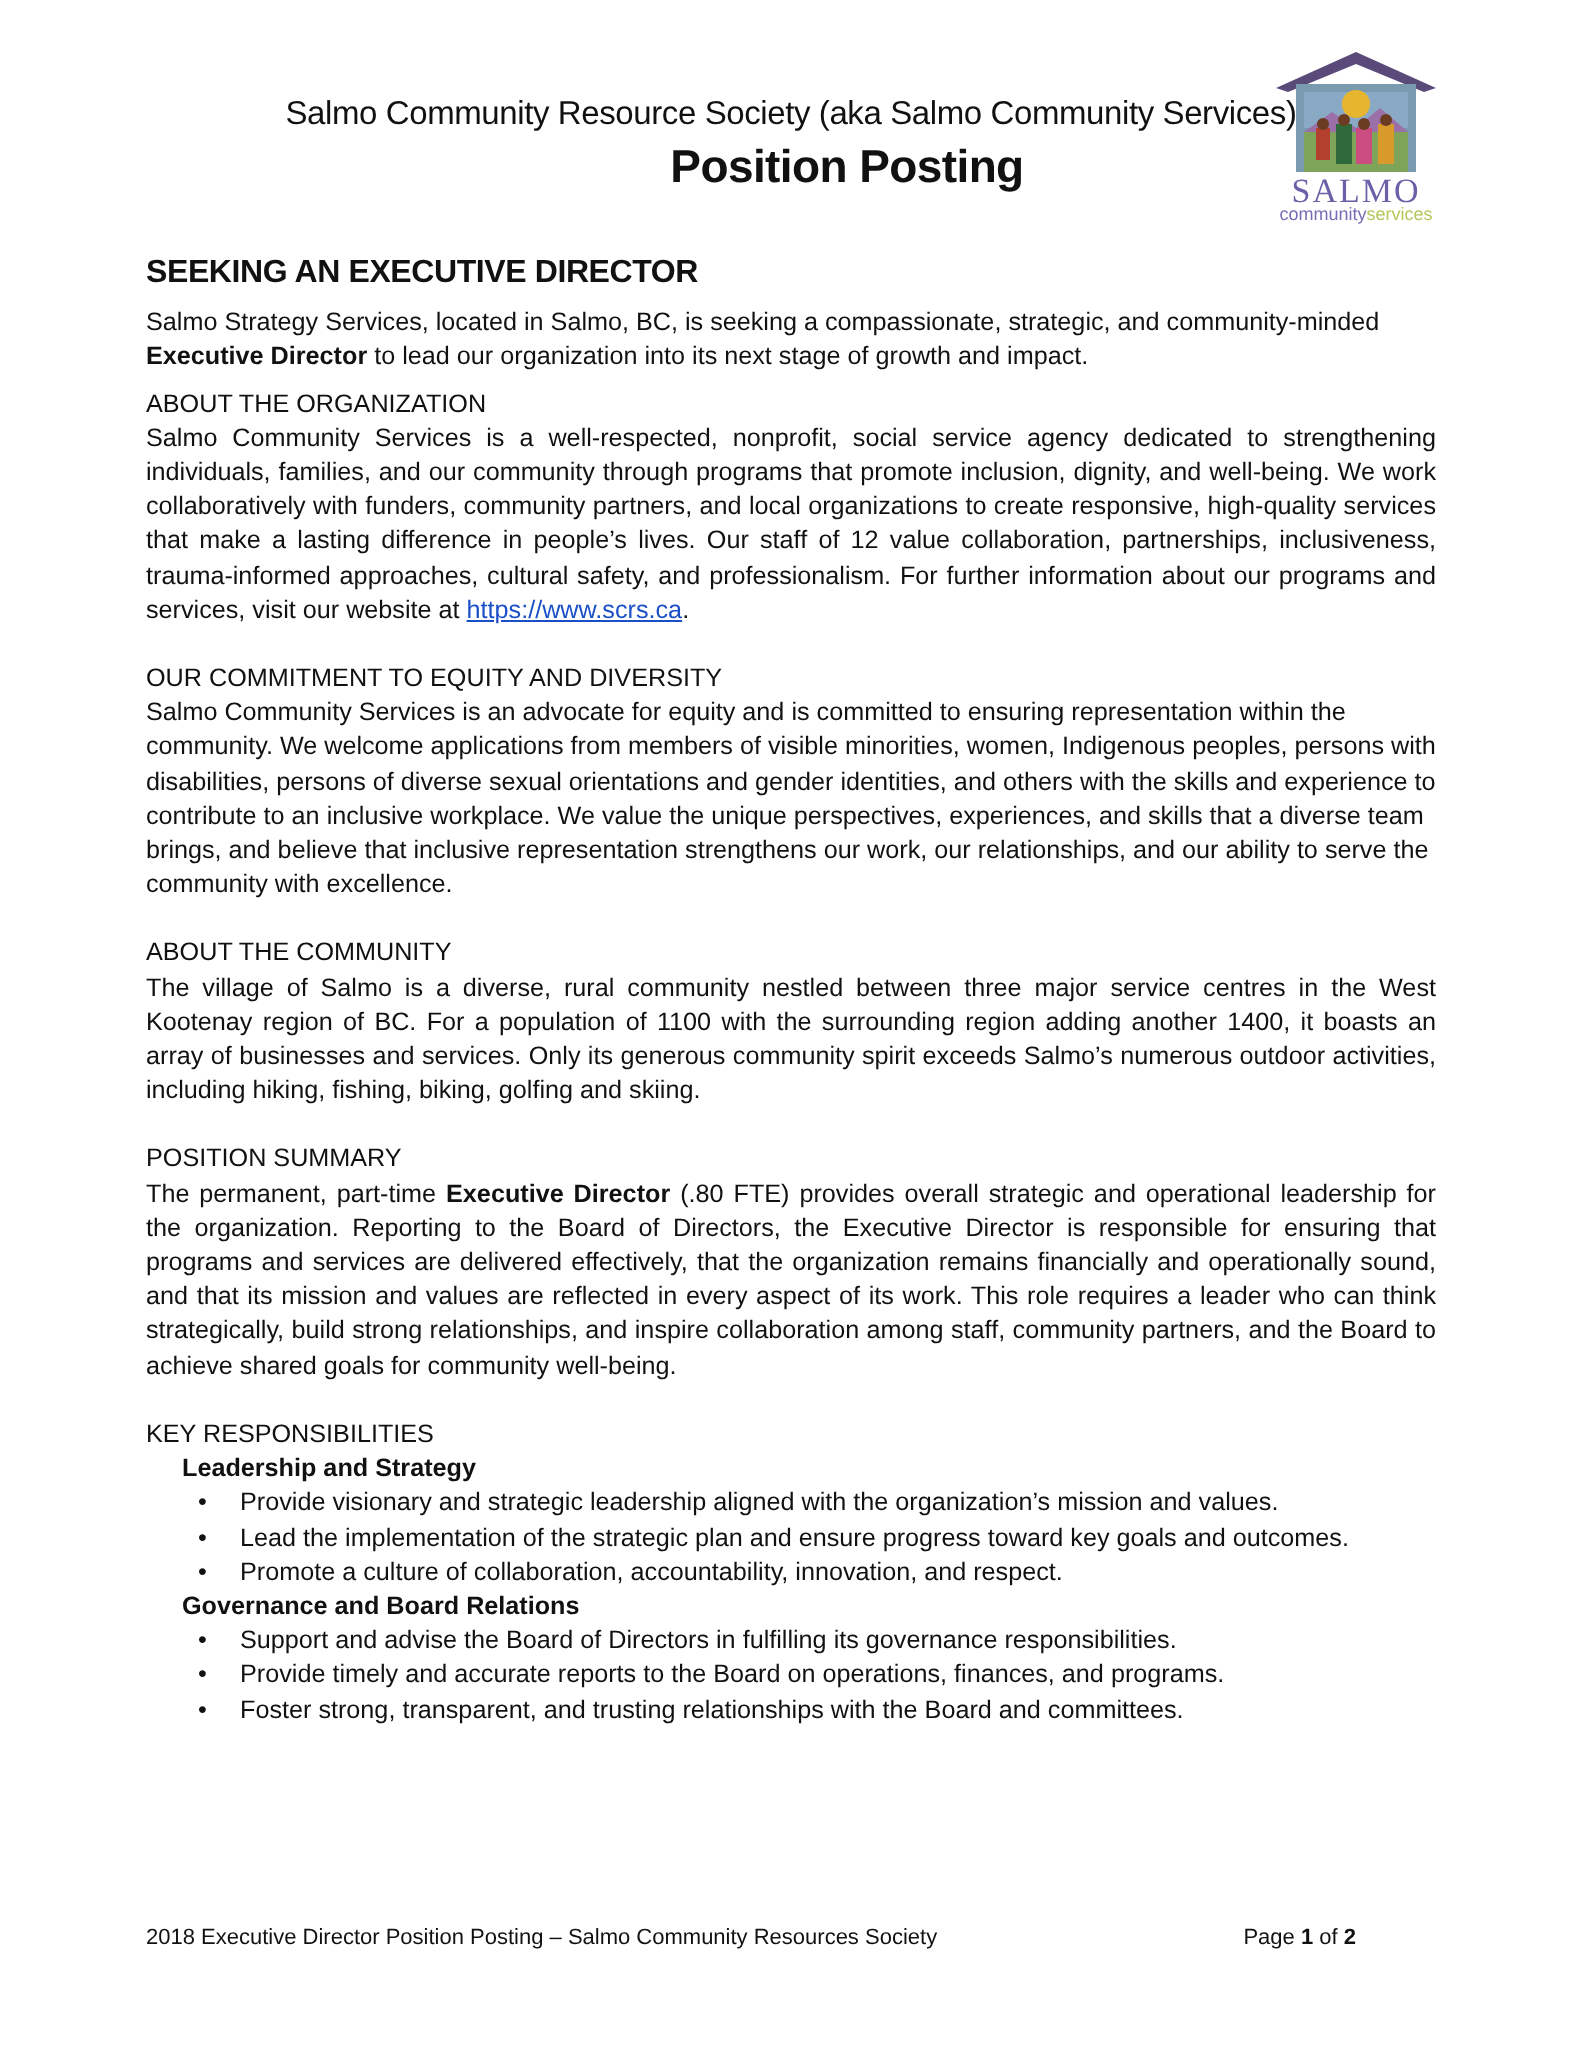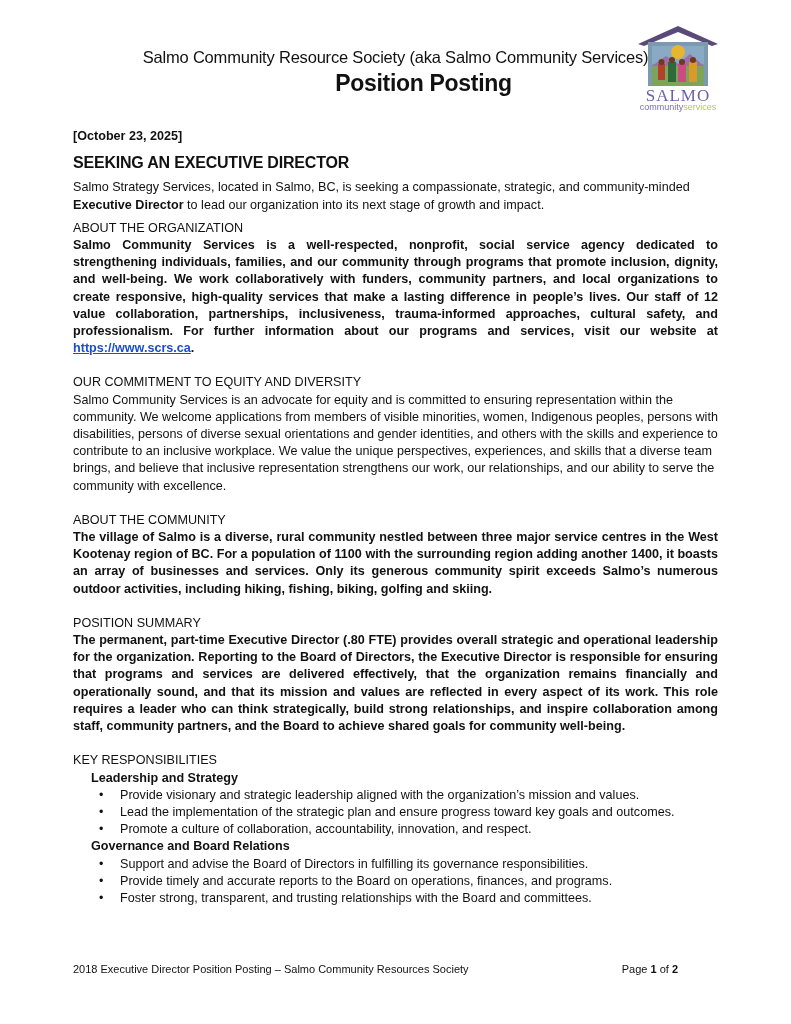--- a/index.html
+++ b/index.html
@@ -8,21 +8,21 @@
   .page { position:absolute; left:0; top:0; width:791px; height:880px; }
   .org-line { position:absolute; left:0; width:791px; top:48px; text-align:center;
               font-size:16.5px; letter-spacing:-0.2px; }
   .title { position:absolute; left:0; width:791px; top:70px; text-align:center;
            font-size:23px; font-weight:bold; letter-spacing:-0.3px;margin-left:28px; }
   .logo { position:absolute; left:630px; top:22px; width:96px; height:90px; }
   .body { position:absolute; left:73px; top:128px; width:645px; font-size:12.6px; line-height:17.2px; }
   .date { font-weight:bold; margin:0 0 9px 0; }
   .seeking { font-weight:bold; font-size:16px; margin:0 0 8px 0; letter-spacing:-0.2px; }
   p { margin:0; }
-  .j { text-align:justify;font-weight:bold; }
+  .j { text-align:justify; }
   .h { font-weight:normal; margin:0; }
   .gap { height:17px; }
   .sgap { height:6px; }
   a.link { color:#1a4fc7; text-decoration:underline; }
   .sub { font-weight:bold;padding-left:18px; }
   ul { margin:0; padding:0; list-style:none; }
   li { position:relative; padding-left:47px; }
   li .b { position:absolute; left:26px; top:0; }
   .footer { position:absolute; left:73px; top:963px; width:645px; font-size:11px; }
   .footer .right { position:absolute; right:40px; top:0; }
@@ -52,21 +52,20 @@
       <rect x="48" y="42" width="8" height="18" fill="#c94d80"></rect>
       <circle cx="52" cy="40" r="3" fill="#6b3b22"></circle>
       <rect x="59" y="40" width="8" height="20" fill="#d89a2a"></rect>
       <circle cx="63" cy="38" r="3" fill="#6b3b22"></circle>
       <text x="48" y="79" text-anchor="middle" font-family="Liberation Serif, serif" font-size="17" fill="#6b61a8" letter-spacing="1">SALMO</text>
       <text x="48" y="88" text-anchor="middle" font-family="Liberation Sans, sans-serif" font-size="9"><tspan fill="#7b6cb5">community</tspan><tspan fill="#b6c65a">services</tspan></text>
     </svg>
   </div>
 
   <div class="body">
-    <p class="date">[October 23, 2025]</p>
     <p class="seeking">SEEKING AN EXECUTIVE DIRECTOR</p>
 
     <p><span>Salmo Strategy Services, located in Salmo, BC, is seeking a compassionate, strategic, and community-minded </span><b>Executive Director</b><span> to lead our organization into its next stage of growth and impact.</span></p>
     <div class="sgap"></div>
 
     <p class="h">ABOUT THE ORGANIZATION</p>
     <p class="j"><span>Salmo Community Services is a well-respected, nonprofit, social service agency dedicated to strengthening individuals, families, and our community through programs that promote inclusion, dignity, and well-being. We work collaboratively with funders, community partners, and local organizations to create responsive, high-quality services that make a lasting difference in people’s lives. Our staff of 12 value collaboration, partnerships, inclusiveness, trauma-informed approaches, cultural safety, and professionalism. For further information about our programs and services, visit our website at </span><a class="link" href="#">https://www.scrs.ca</a><span>.</span></p>
     <div class="gap"></div>
 
     <p class="h">OUR COMMITMENT TO EQUITY AND DIVERSITY</p>

